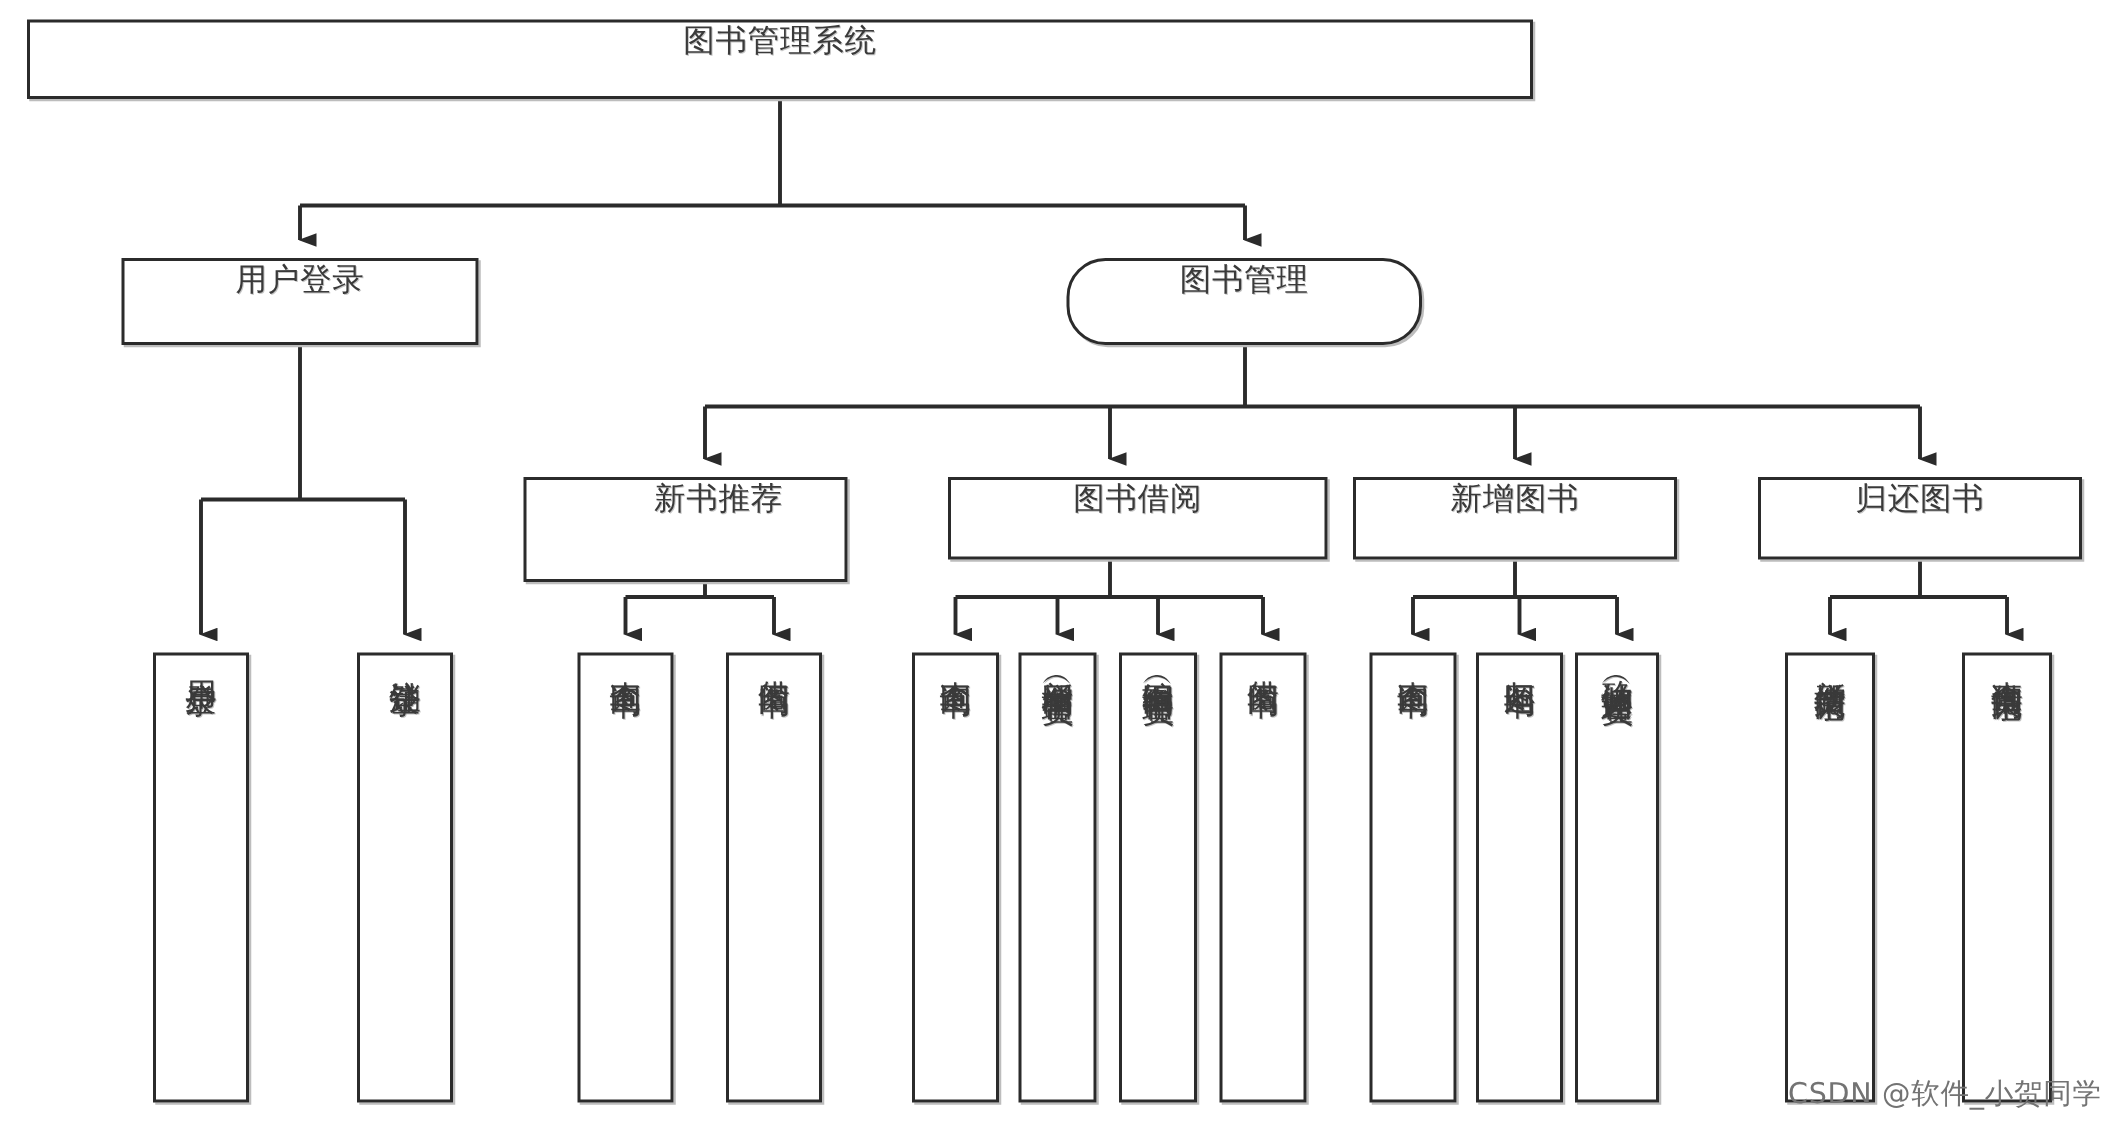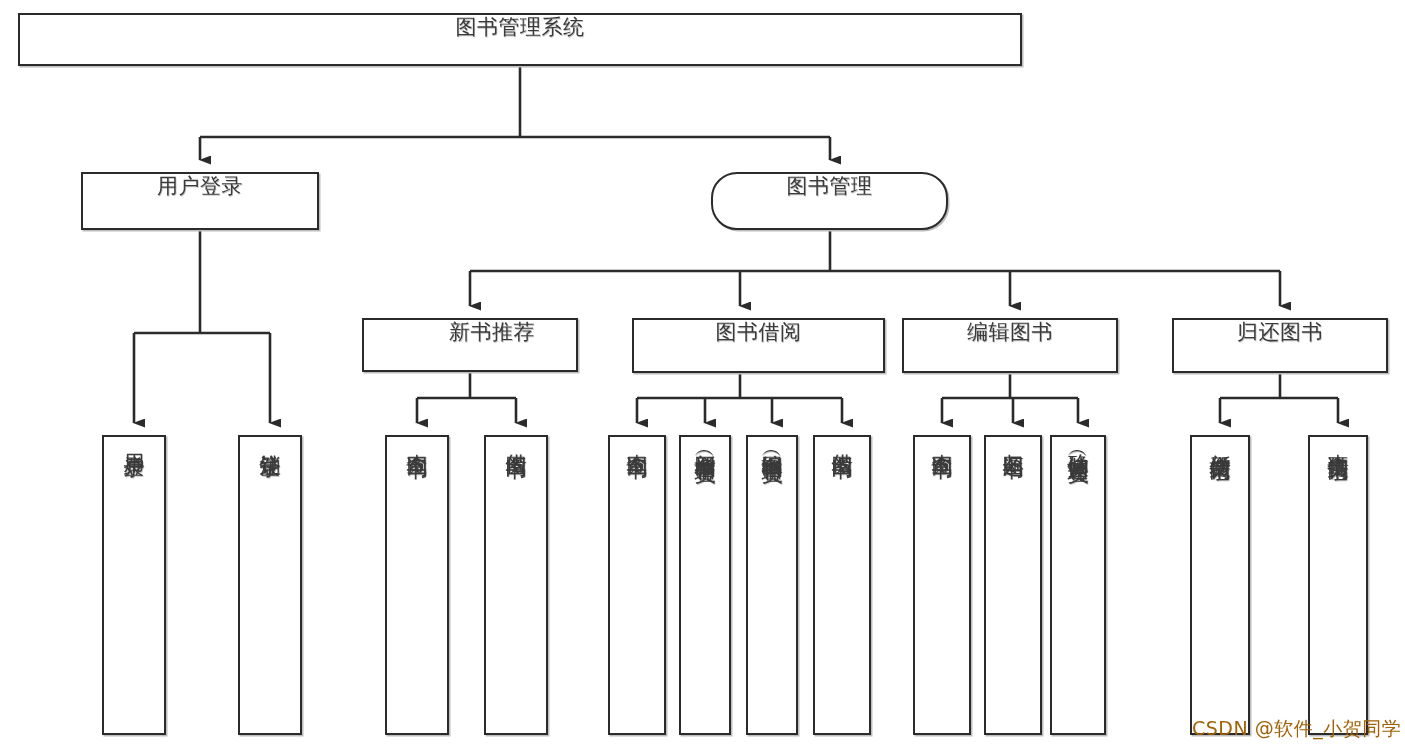--- a/index.html
+++ b/index.html
@@ -44,21 +44,21 @@
     text-shadow: 0.7px 0.7px 0 rgba(150,150,150,0.55);
   }
   .node-label.vertical {
     writing-mode: vertical-rl;
     text-orientation: upright;
     letter-spacing: 1.5px;
     line-height: 1.05;
   }
   .watermark {
     position: absolute;
-    color: #a16207;
+    color: #737373;
     font-size: 19px;
     letter-spacing: 0.5px;
     white-space: pre;
     pointer-events: none;
   }
 </style>
 </head>
 <body>
 
 <div id="canvas">
@@ -118,28 +118,28 @@
     <span class="node-label">图书管理系统</span>
   </div>
 
   <div class="node-box" style="left:81px; top:172px; width:238px; height:58px;">
     <span class="node-label">用户登录</span>
   </div>
   <div class="node-box" style="left:711px; top:172px; width:237px; height:58px;border-radius:26px;">
     <span class="node-label">图书管理</span>
   </div>
 
-  <div class="node-box" style="left:362px; top:318px; width:216px; height:54px;padding-left:44px;">
+  <div class="node-box" style="left:349px; top:318px; width:216px; height:70px;padding-left:44px;">
     <span class="node-label">新书推荐</span>
   </div>
   <div class="node-box" style="left:632px; top:318px; width:253px; height:55px;">
     <span class="node-label">图书借阅</span>
   </div>
   <div class="node-box" style="left:902px; top:318px; width:216px; height:55px;">
-    <span class="node-label">编辑图书</span>
+    <span class="node-label">新增图书</span>
   </div>
   <div class="node-box" style="left:1172px; top:318px; width:216px; height:55px;">
     <span class="node-label">归还图书</span>
   </div>
 
   <div class="node-box" style="left:102px; top:435px; width:64px; height:300px;">
     <span class="node-label vertical">用户登录</span>
   </div>
   <div class="node-box" style="left:238px; top:435px; width:64px; height:300px;">
     <span class="node-label vertical">注销登录</span>

